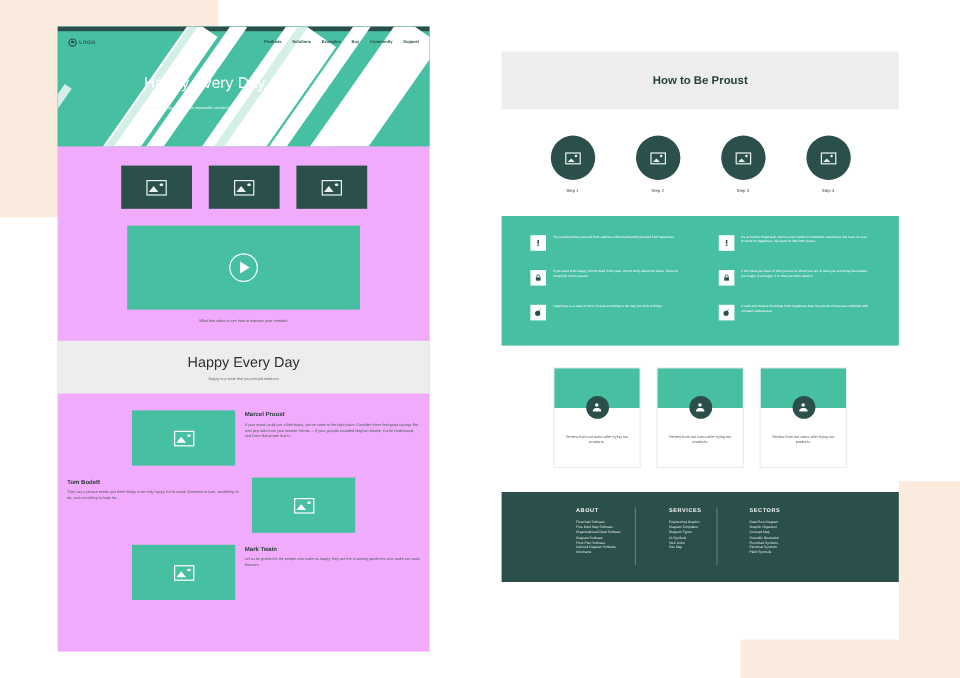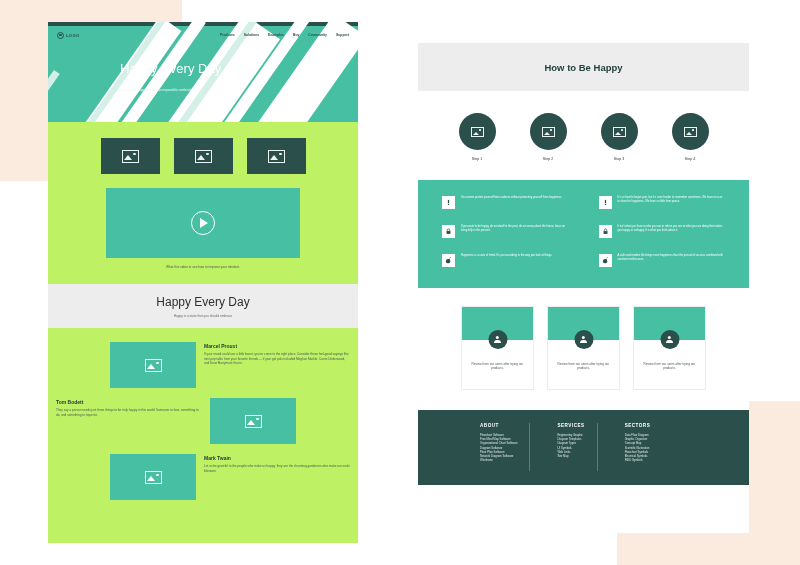--- a/index.html
+++ b/index.html
@@ -9,21 +9,21 @@
     background: #ffffff;
     overflow: hidden;
   }
   .canvas { position: relative; width: 800px; height: 565px; background: #ffffff; }
 
   
   .peach-tl { position: absolute; left: 0; top: 0; width: 182px; height: 181px; background: #fbeade; }
   .peach-br { position: absolute; left: 617px; top: 401px; width: 183px; height: 164px; background: #fbeade; }
 
   
-  .page-left { position: absolute; left: 48px; top: 22px; width: 310px; height: 521px; background: #bef264; }
+  .page-left { position: absolute; left: 48px; top: 22px; width: 310px; height: 521px; background: #f0abfc; }
 
   .hero { position: relative; width: 310px; height: 100px; background: #46bfa3; overflow: hidden; }
   .hero-topbar { position: absolute; left: 0; top: 0; width: 100%; height: 4px; background: #2b4f4a; }
   .hero-stripes { position: absolute; inset: 0; overflow: hidden; }
   .stripe { position: absolute; background: #d4efe7; transform: rotate(35deg); transform-origin: top left; }
   .stripe.white { background: #ffffff; }
 
   .hero-nav { position: absolute; left: 0; top: 4px; width: 100%; height: 18px; display: flex; align-items: center; padding: 0 9px; z-index: 5; }
   .logo-wrap { display: flex; align-items: center; gap: 2px; }
   .logo-mark { width: 7px; height: 7px; border-radius: 50%; border: 1.2px solid #2b4f4a; display: flex; align-items: center; justify-content: center; }
@@ -210,21 +210,21 @@
           <div class="q-body">Let us be grateful to the people who make us happy; they are the charming gardeners who make our souls blossom.</div>
         </div>
       </div>
 
     </div>
   </div>
 
   <div class="page-right">
 
     <div class="r-head">
-      <h2>How to Be Happy</h2>
+      <h2>How to Be Proust</h2>
     </div>
 
     <div class="steps">
       <div class="step">
         <span class="step-circle">
             <span class="ph-icon"></span>
           </span>
         <span class="step-label">Step 1</span>
       </div>
       <div class="step">

